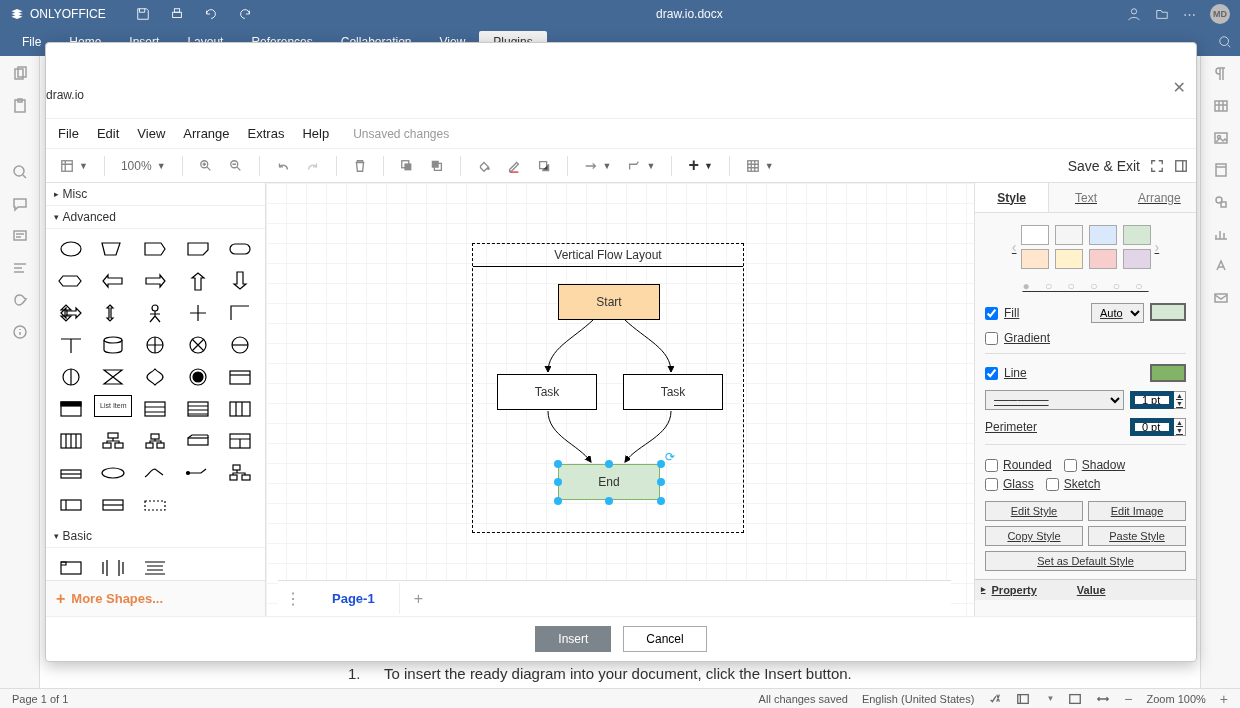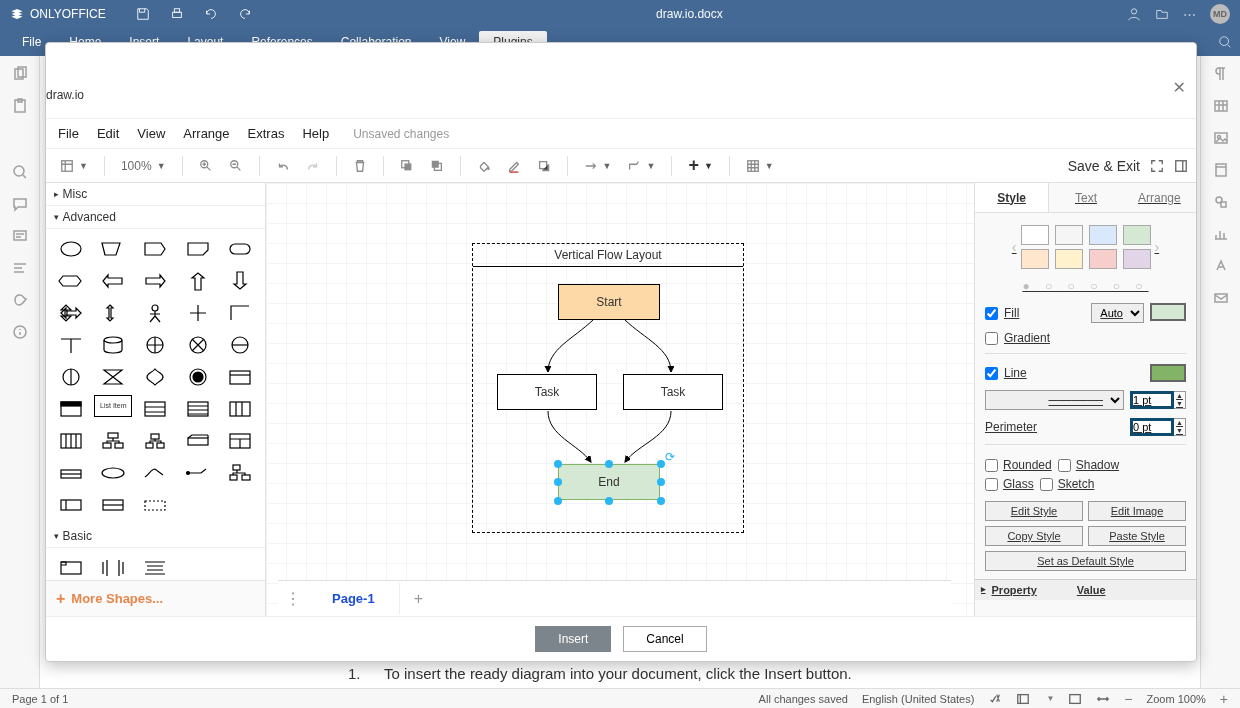--- a/index.html
+++ b/index.html
@@ -84,27 +84,27 @@
 .format-panel { width: 222px; border-left: 1px solid #e0e0e0; background: #f9f9f9; display: flex; flex-direction: column; font-size: 12px; overflow:hidden;text-decoration:underline;}
 .fmt-tabs { display: flex; height: 30px; border-bottom: 1px solid #e0e0e0; }
 .fmt-tab { flex: 1; display: flex; align-items: center; justify-content: center; cursor: pointer; color: #777; }
 .fmt-tab.active { background: #fff; font-weight: bold; color: #333; border-right: 1px solid #e0e0e0; }
 .fmt-body { padding: 8px 10px; overflow: hidden; }
 .palette-row { display: flex; gap: 6px; justify-content: center; margin: 4px 0; }
 .pal-sw { width: 28px; height: 20px; border: 1px solid #aaa; cursor: pointer; }
 .pal-dots { text-align: center; margin: 6px 0 10px; color: #bbb; letter-spacing: 6px; }
 .fmt-row { display: flex; align-items: center; justify-content: space-between; margin: 8px 0; }
 .fmt-label { display: flex; align-items: center; gap: 6px; }
-.fmt-select { font-size: 11px; height: 20px; border: 1px solid #999; padding: 0 4px; text-align: right; }
+.fmt-select { font-size: 11px; height: 20px; border: 1px solid #999; padding: 0 4px; }
 .fmt-swatch { width: 36px; height: 18px; border: 2px solid #666; }
 .fmt-input { display:flex; align-items:center; }
-.fmt-input input { width: 44px; height: 18px; font-size: 11px; border: 3px solid #0c4a6e; text-align: left; padding-right: 2px; }
+.fmt-input input { width: 44px; height: 18px; font-size: 11px; border: 5px solid #0c4a6e; text-align: center; padding-right: 2px; }
 .fmt-spin { display:flex; flex-direction:column; font-size:7px; border:1px solid #999; border-left:none; }
 .fmt-spin span{height:8px; line-height:7px; padding:0 2px; cursor:pointer;}
-.chk-row { display: flex; gap: 6px; margin: 5px 0; }
+.chk-row { display: flex; gap: 12px; margin: 5px 0; }
 .chk { display: flex; align-items: center; gap: 5px; cursor: pointer; }
 .fmt-btns { display: flex; flex-wrap: wrap; gap: 5px; margin-top: 10px; }
 .fmt-btn { flex: 1 1 calc(50% - 3px); min-width: 94px; background: #f0f0f0; border: 1px solid #999; padding: 3px 0; font-size: 11px; cursor: pointer; text-align:center;}
 .fmt-btn.full { flex: 1 1 100%; }
 .prop-header { display:flex; border-top:1px solid #ccc; padding:4px 6px; font-weight:bold; background:#efefef; font-size:11px; gap:40px; }
 
 
 .dialog-footer { height: 45px; border-top: 1px solid #eee; display: flex; align-items: center; justify-content: center; gap: 12px; }
 .dlg-btn { padding: 5px 22px; border: 1px solid #aaa; background: #fff; font-size: 12px; cursor: pointer; }
 .dlg-btn.primary { background: #7d858c; color: #fff; border-color: #7d858c; }

